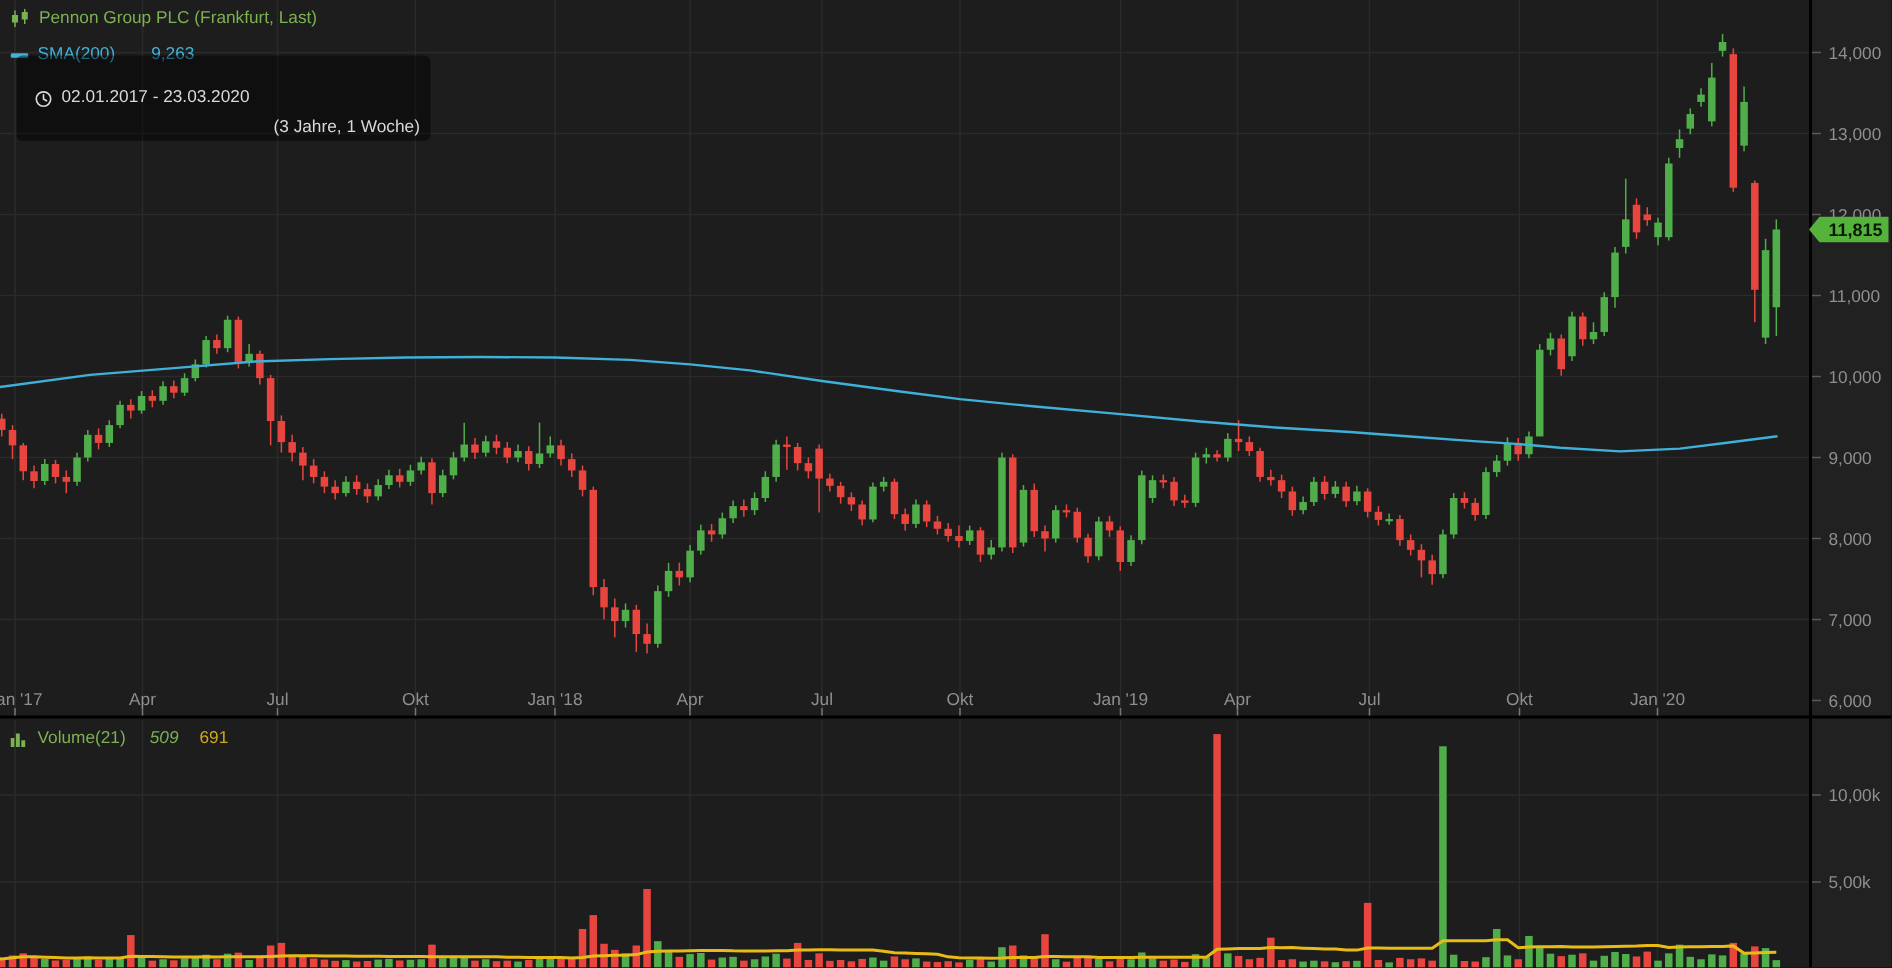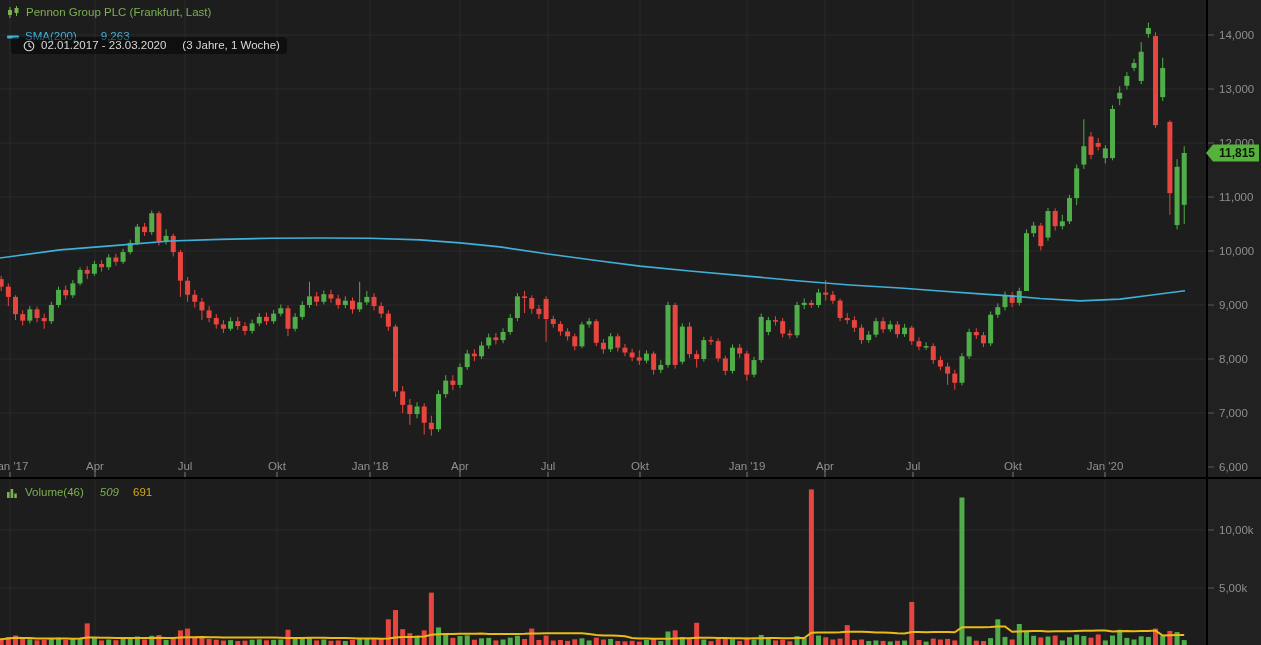--- a/index.html
+++ b/index.html
@@ -9,21 +9,21 @@
     -webkit-font-smoothing:antialiased;
   }
   #chart-svg{position:absolute;left:0;top:0;}
   .legend{position:absolute;display:flex;align-items:center;gap:6px;font-size:11.5px;line-height:13px;white-space:nowrap;}
   .legend .ico{display:inline-flex;align-items:center;}
   #legend-main{left:7px;top:6px;color:#7cb153;}
   #legend-main .ohlc span{margin-left:13px;}
   #legend-sma{left:7px;top:30px;color:#41b2da;}
   #legend-sma .val{margin-left:18px;}
   #legend-date{left:11px;top:37px;color:#d9d9d9;background:rgba(0,0,0,0.45);padding:2px 7px 2px 12px;border-radius:4px;}
-  #legend-date .period{margin-left:10px;}
+  #legend-date .period{margin-left:10px;margin-top:40px;}
   #legend-vol{left:7px;top:486px;color:#7cb153;}
   #legend-vol .v1{margin-left:10px;font-style:italic;}
   #legend-vol .v2{margin-left:8px;color:#cfa91c;}
 </style>
 </head>
 <body>
 
 <div id="app">
   <svg id="chart-svg" width="1261" height="645">
       <rect x="0" y="0" width="1261" height="645" fill="#1d1d1d"></rect>
@@ -655,17 +655,17 @@
   </div>
 
   <div id="legend-vol" class="legend">
     <span class="ico">
       <svg width="12" height="11" viewBox="0 0 12 11">
         <rect x="0" y="5" width="2.6" height="6" fill="#7cb153"></rect>
         <rect x="3.6" y="2" width="2.6" height="9" fill="#7cb153"></rect>
         <rect x="7.2" y="6.5" width="2.6" height="4.5" fill="#7cb153"></rect>
       </svg>
     </span>
-    <span>Volume(46)</span>
+    <span>Volume(21)</span>
     <span class="v1">509</span>
     <span class="v2">691</span>
   </div>
 </div>
 
 </body></html>

